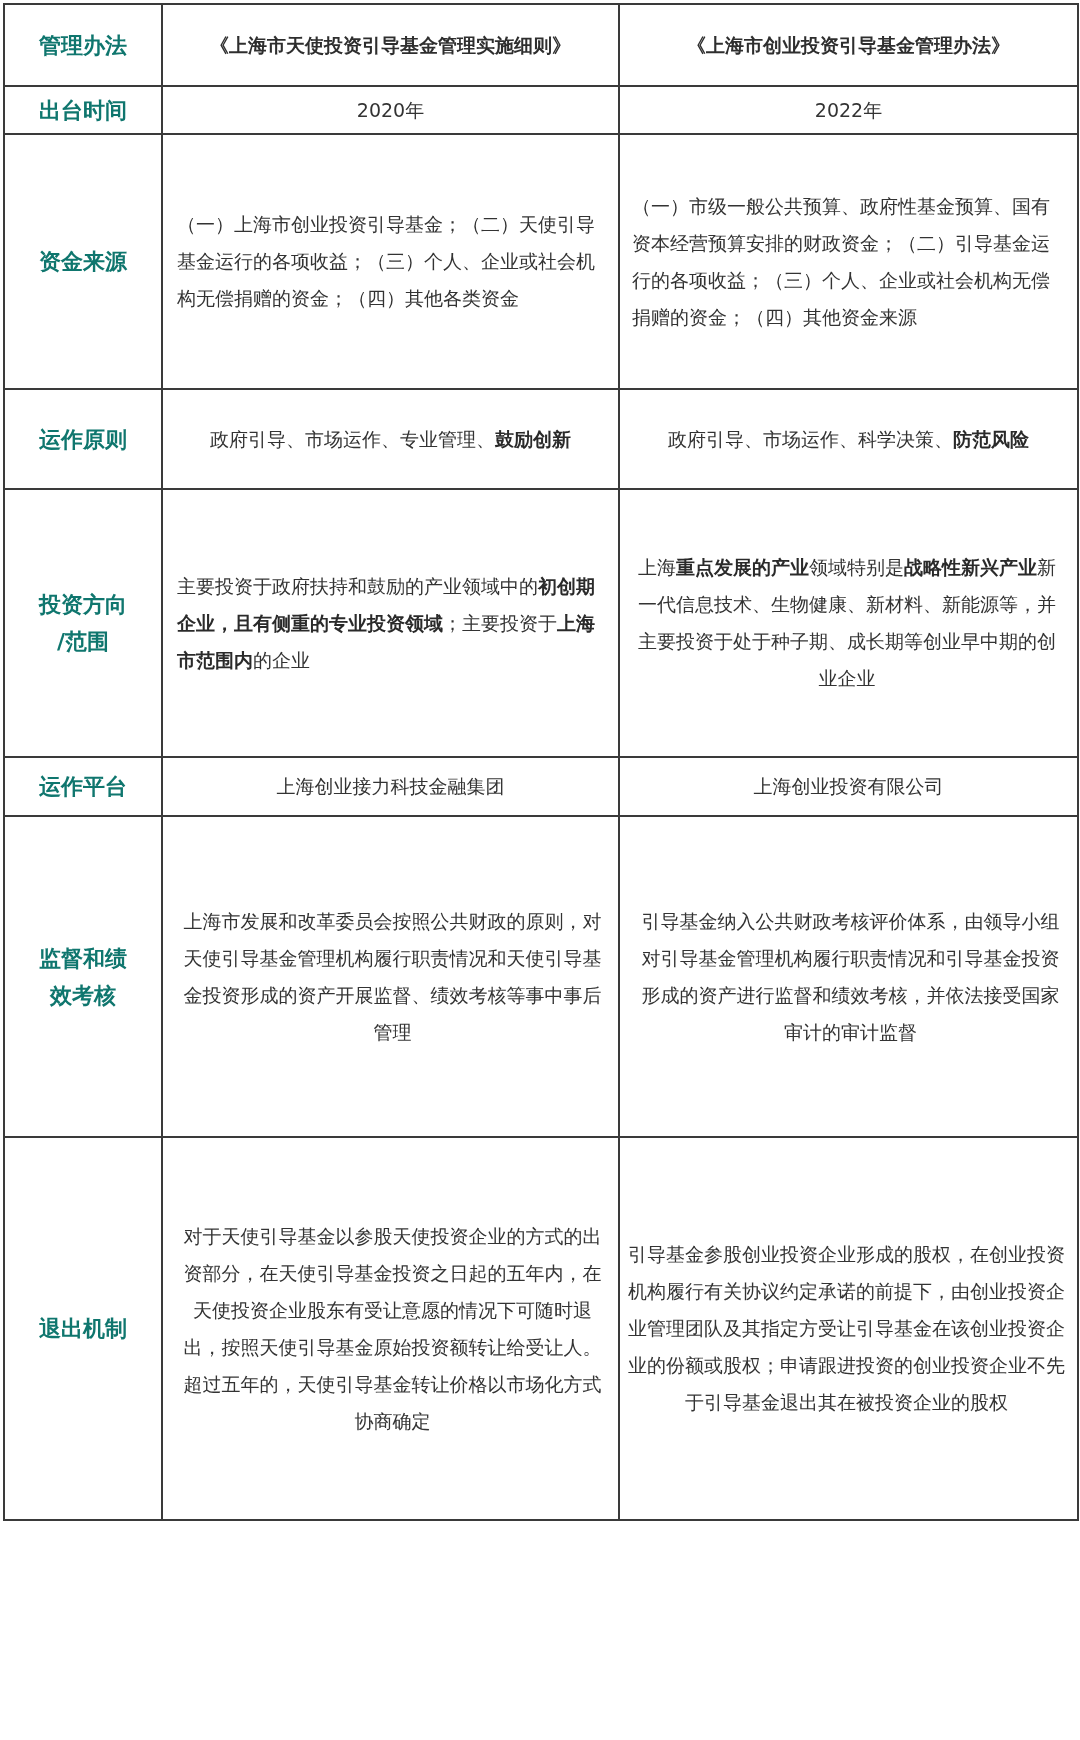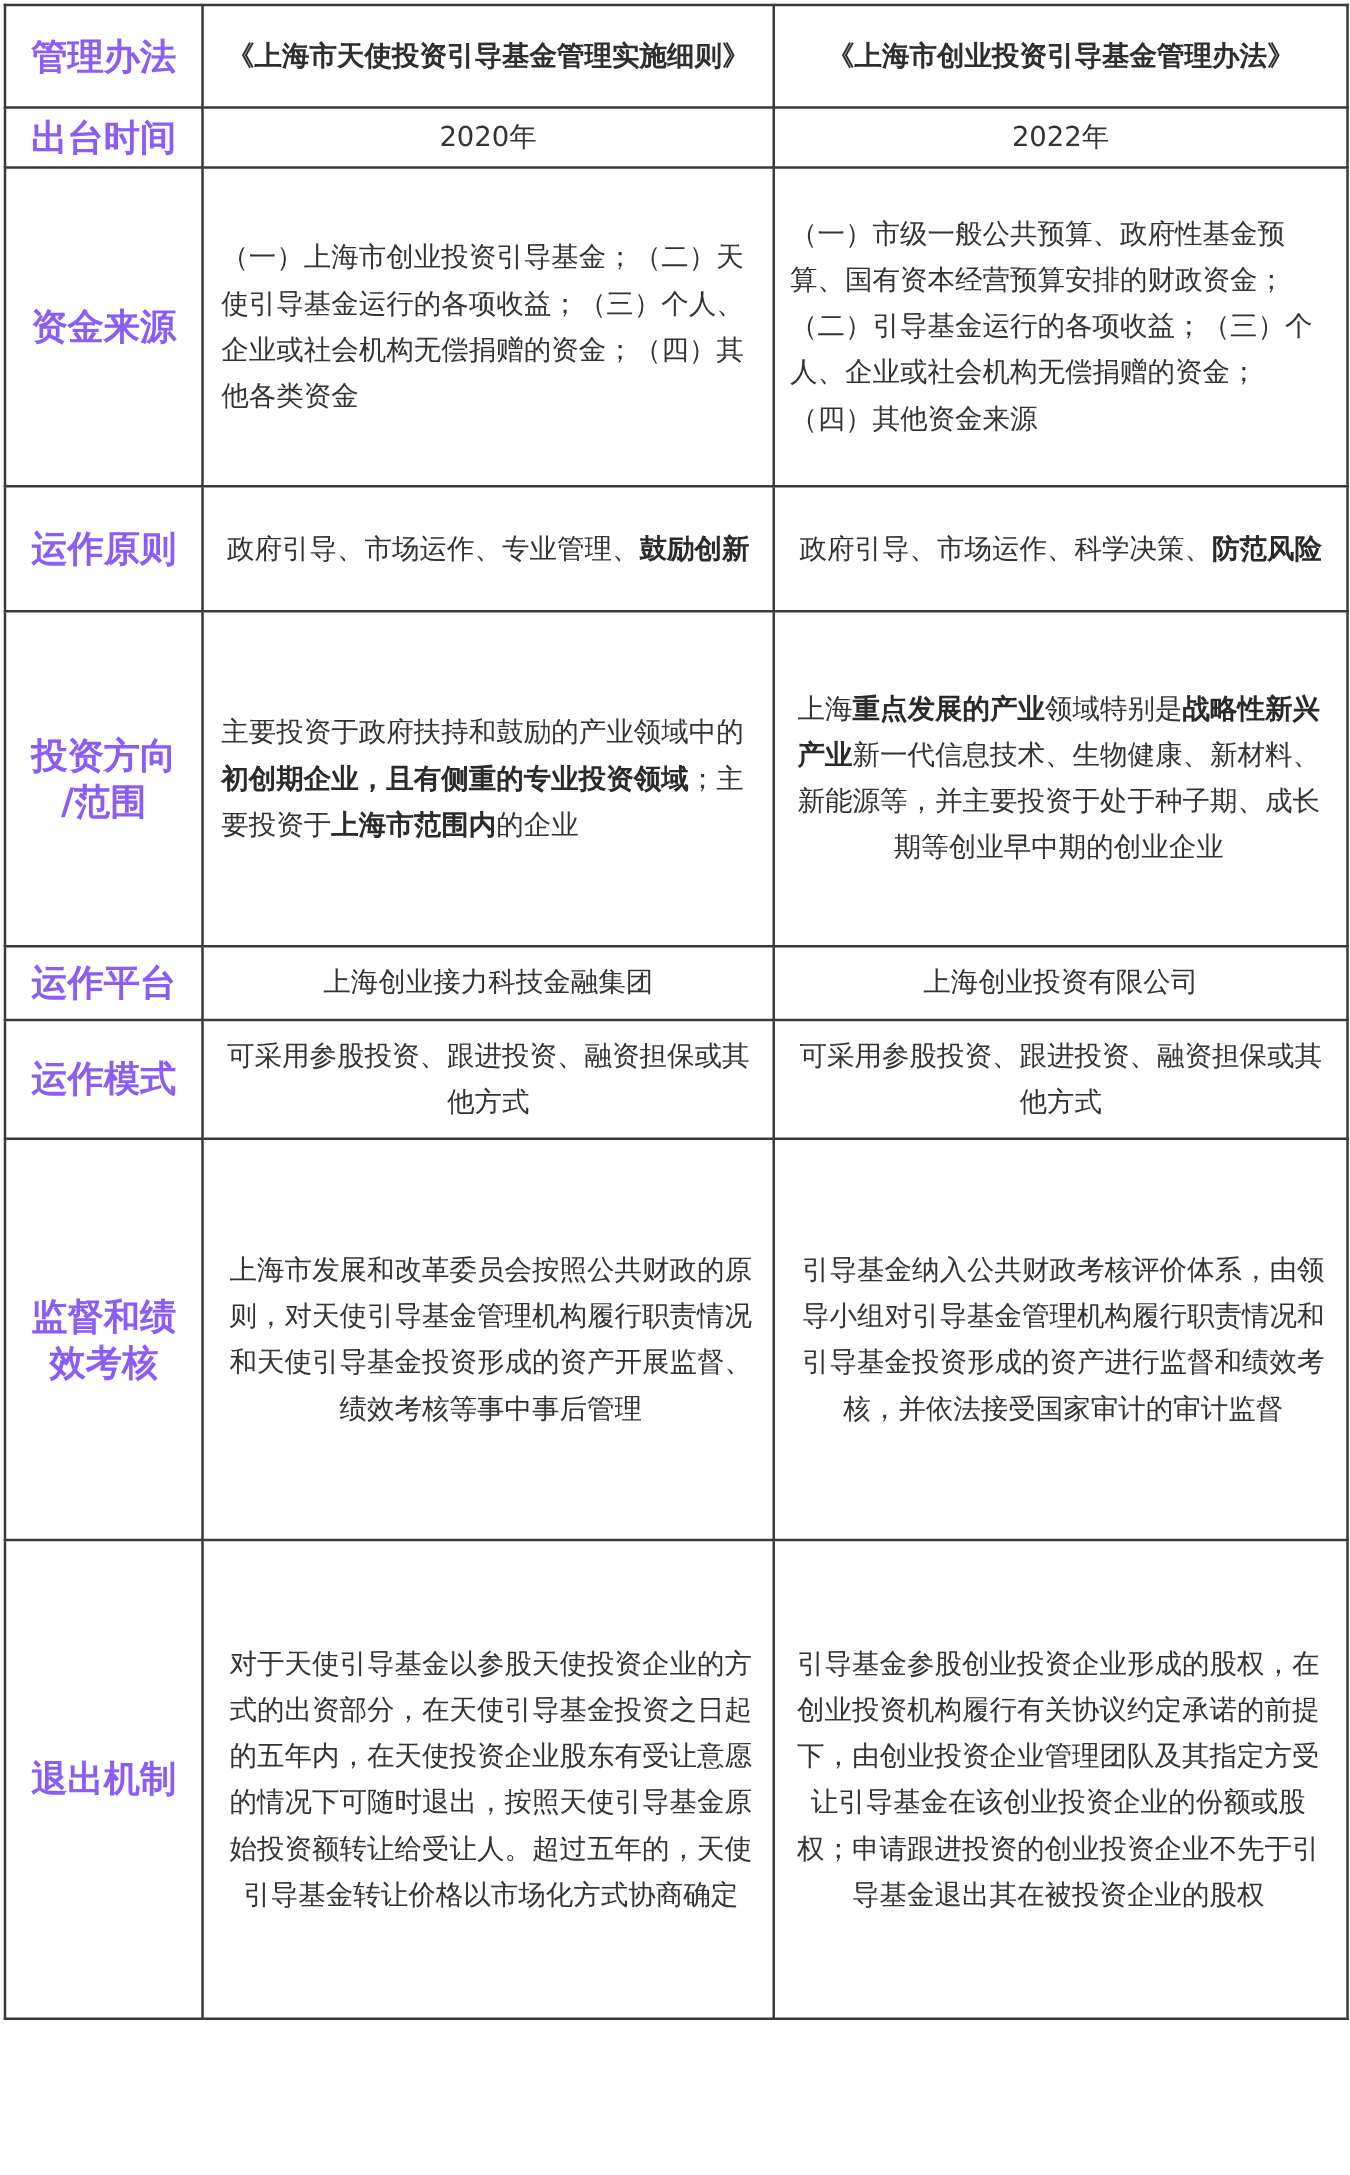--- a/index.html
+++ b/index.html
@@ -21,31 +21,31 @@
       top: 3px;
       width: 1074px;
       border-collapse: collapse;
       table-layout: fixed;
     }
     .table td {
       border: 2px solid #3a3a3a;
       padding: 0 8px;
       vertical-align: middle;
       text-align: center;
-      font-size: 22px;
+      font-size: 19px;
       line-height: 37px;
       word-break: break-all;
       overflow: hidden;
     }
     .table td.label {
       font-weight: bold;
       padding: 0 6px;
-      font-size: 29px;
+      font-size: 22px;
       line-height: 37px;
-      color: #8b5cf6;
+      color: #0f766e;
     }
     .table td.head {
       font-weight: bold;
       color: #2e2e2e;
     }
     .table td.left-align {
       text-align: left;
     }
     .b { font-weight: bold; color: #2a2a2a; }
     .col-label { width: 158px; }
@@ -104,25 +104,20 @@
       </td>
     </tr>
 
     <tr style="height:59px;">
       <td class="label">运作平台</td>
       <td>上海创业接力科技金融集团</td>
       <td>上海创业投资有限公司</td>
     </tr>
 
 
-    <tr style="height:95px;">
-      <td class="label">运作模式</td>
-      <td style="padding:0 14px;">可采用参股投资、跟进投资、融资担保或其他方式</td>
-      <td style="padding:0 14px;">可采用参股投资、跟进投资、融资担保或其他方式</td>
-    </tr>
 
     <tr style="height:321px;">
       <td class="label">
         <span>监督和绩</span><br>
         <span>效考核</span>
       </td>
       <td style="padding:0 12px 0 16px;">上海市发展和改革委员会按照公共财政的原则，对天使引导基金管理机构履行职责情况和天使引导基金投资形成的资产开展监督、绩效考核等事中事后管理</td>
       <td style="padding:0 12px 0 16px;">引导基金纳入公共财政考核评价体系，由领导小组对引导基金管理机构履行职责情况和引导基金投资形成的资产进行监督和绩效考核，并依法接受国家审计的审计监督</td>
     </tr>
 

